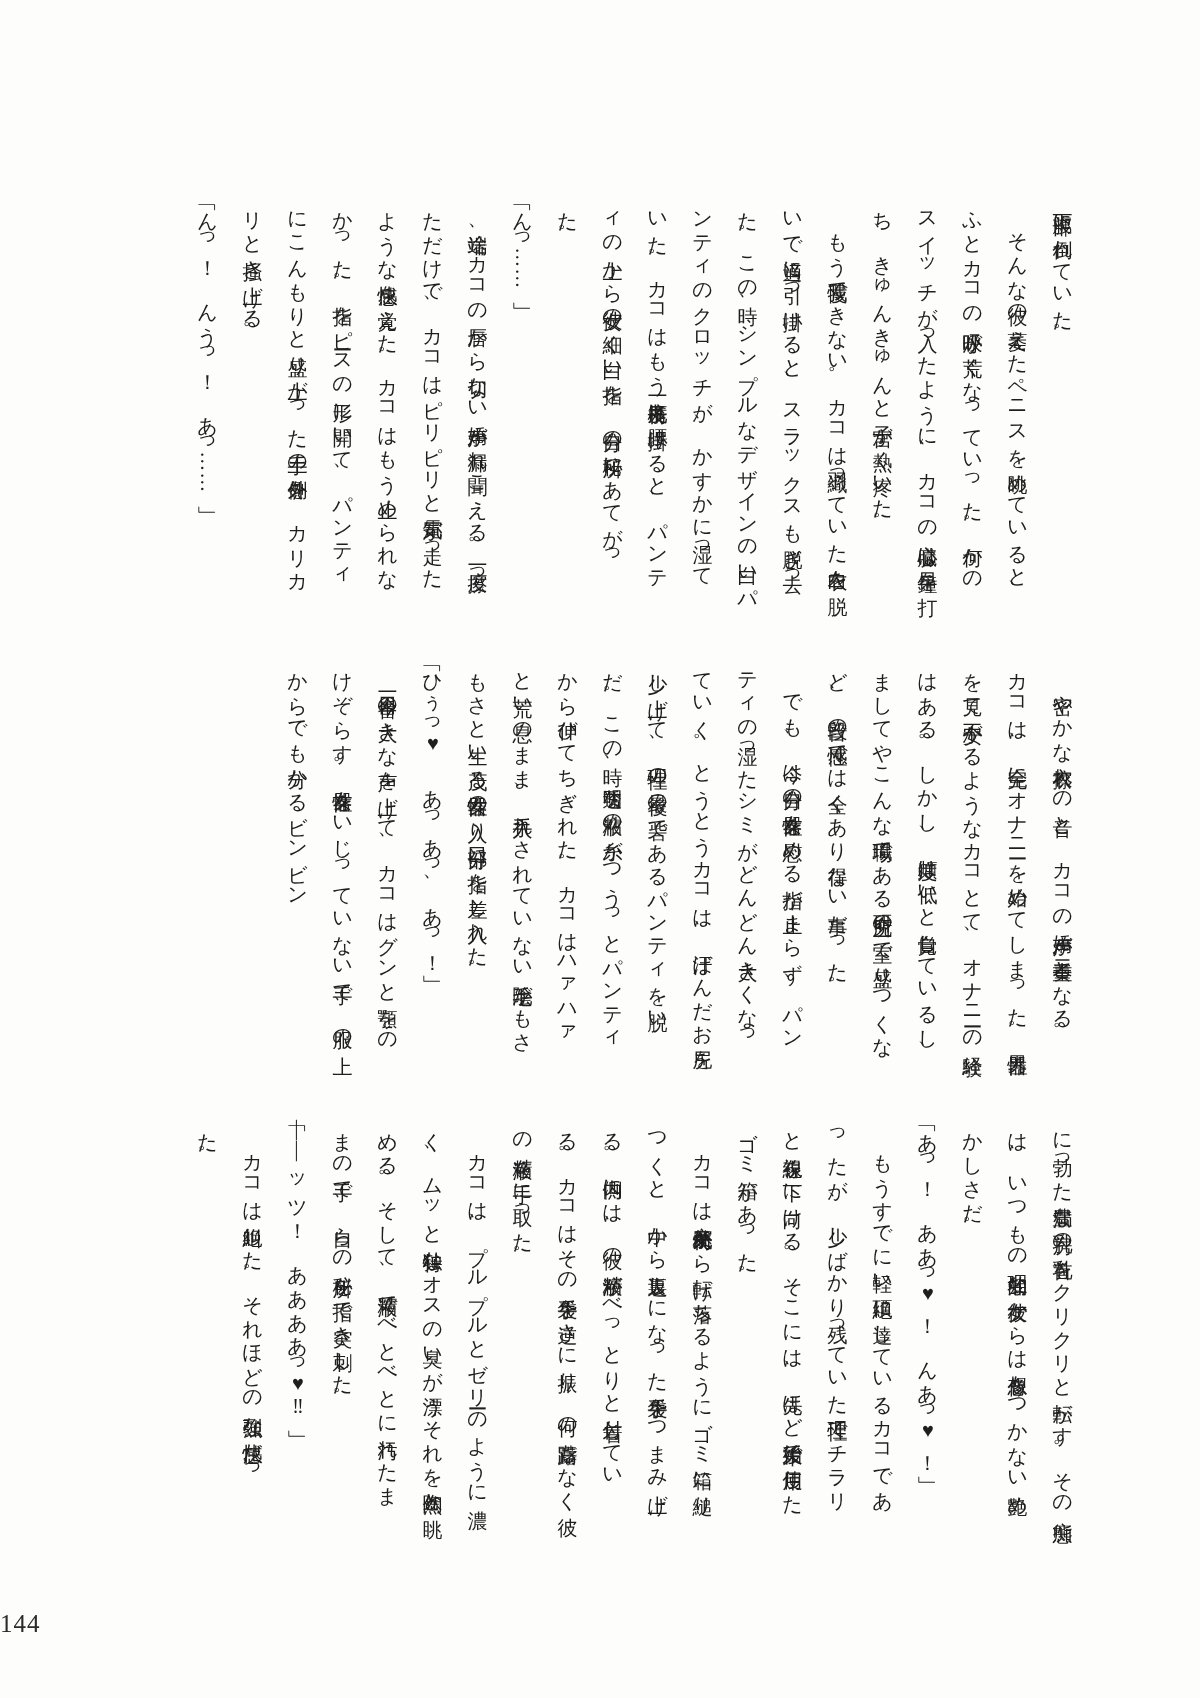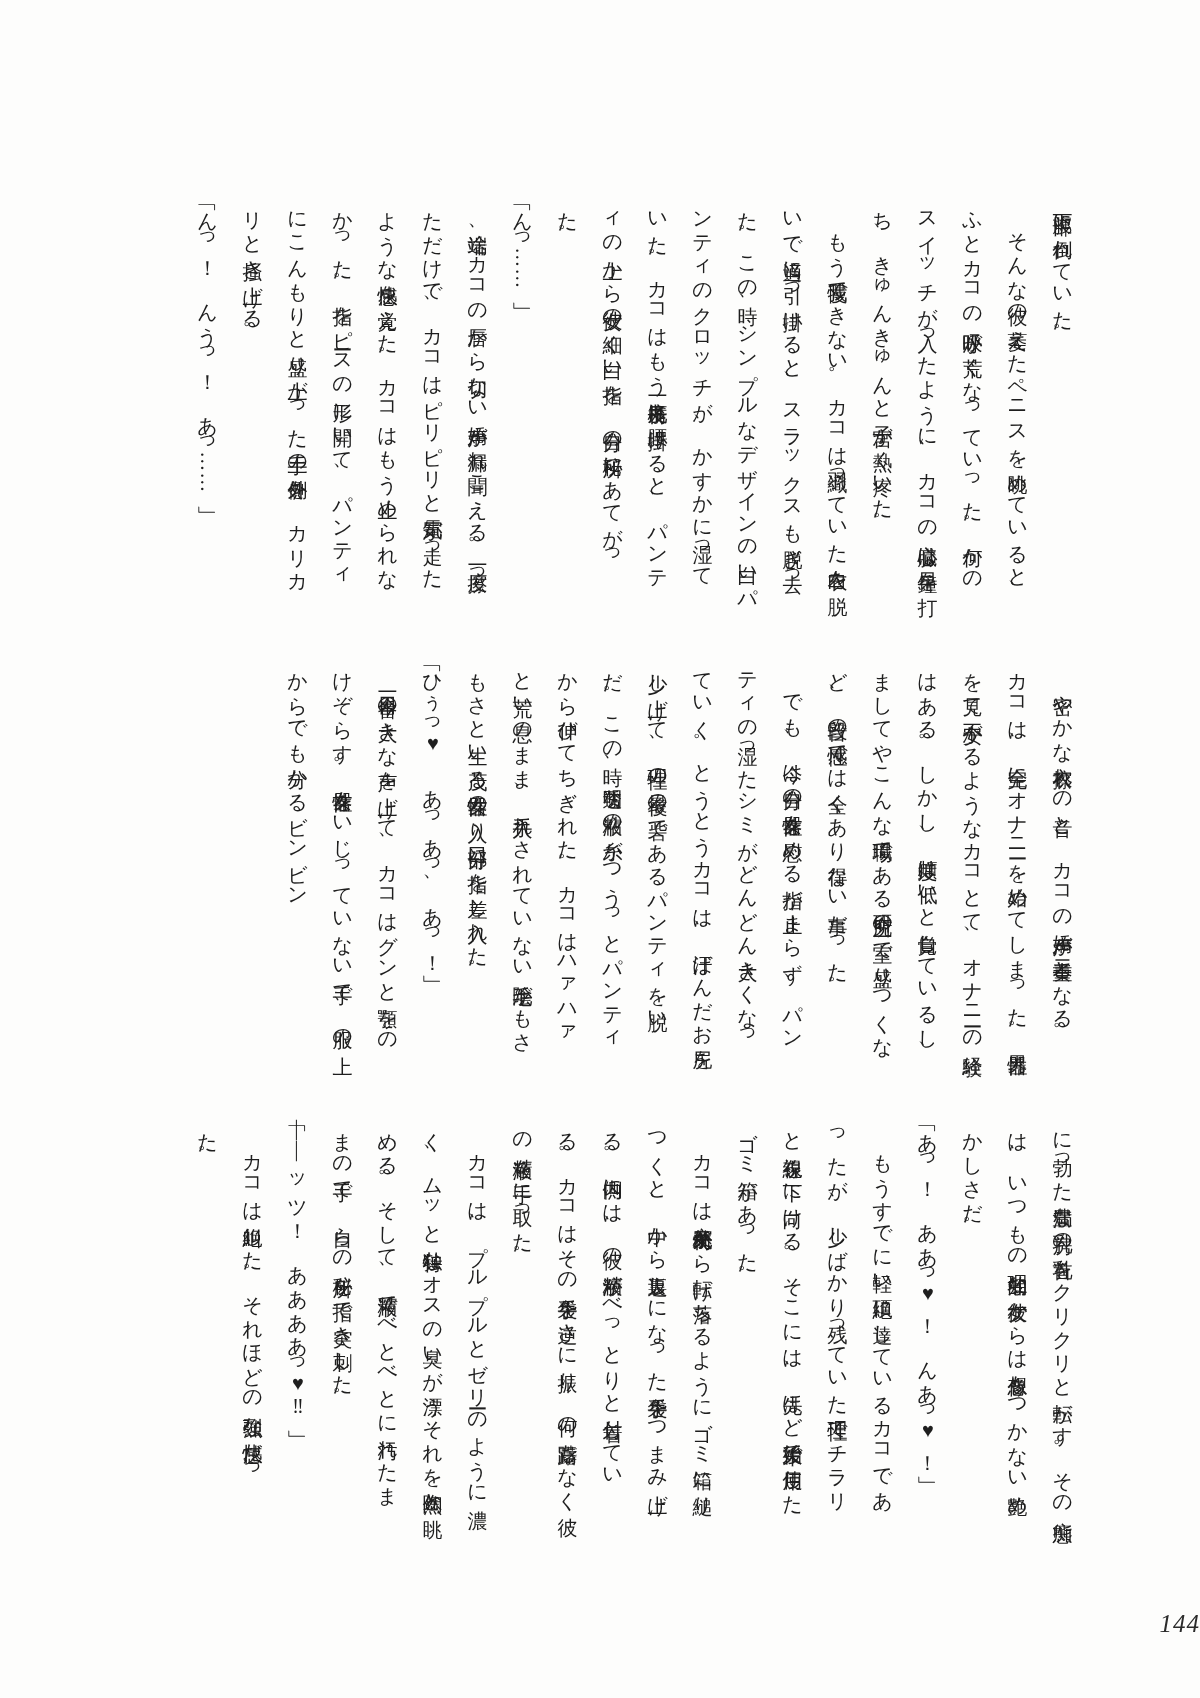--- a/index.html
+++ b/index.html
@@ -33,25 +33,24 @@
     padding: 0;
   }
   .band-1 { top: 198px; }
   .band-2 { top: 659px; }
   .band-3 { top: 1119px; }
   .page-number {
     position: absolute;
     top: 1610px;
     left: 0;
     width: 100%;
-    text-align: right;
+    text-align: left;
     font-size: 25px;
     letter-spacing: 1px;
     color: #2b2b2b;
-    font-style: italic;
   }
 </style>
 </head>
 <body>
 
 <div class="page">
 
   <div class="band band-1">
     <p>下腹部に倒れていた。</p>
     <p>　そんな彼の萎えたペニスを眺めていると、ふとカコの呼吸が荒くなっていった。何かのスイッチが入ったように、カコの心臓は早鐘を打ち、きゅんきゅんと子宮が熱く疼いた。</p>

